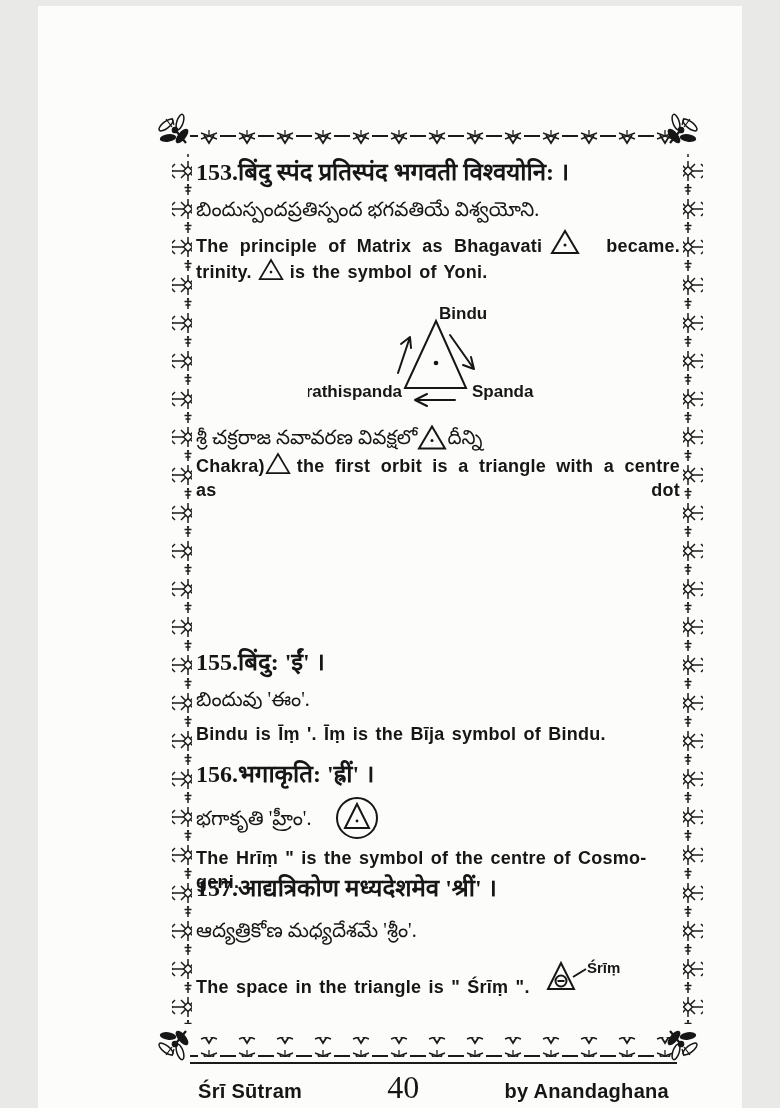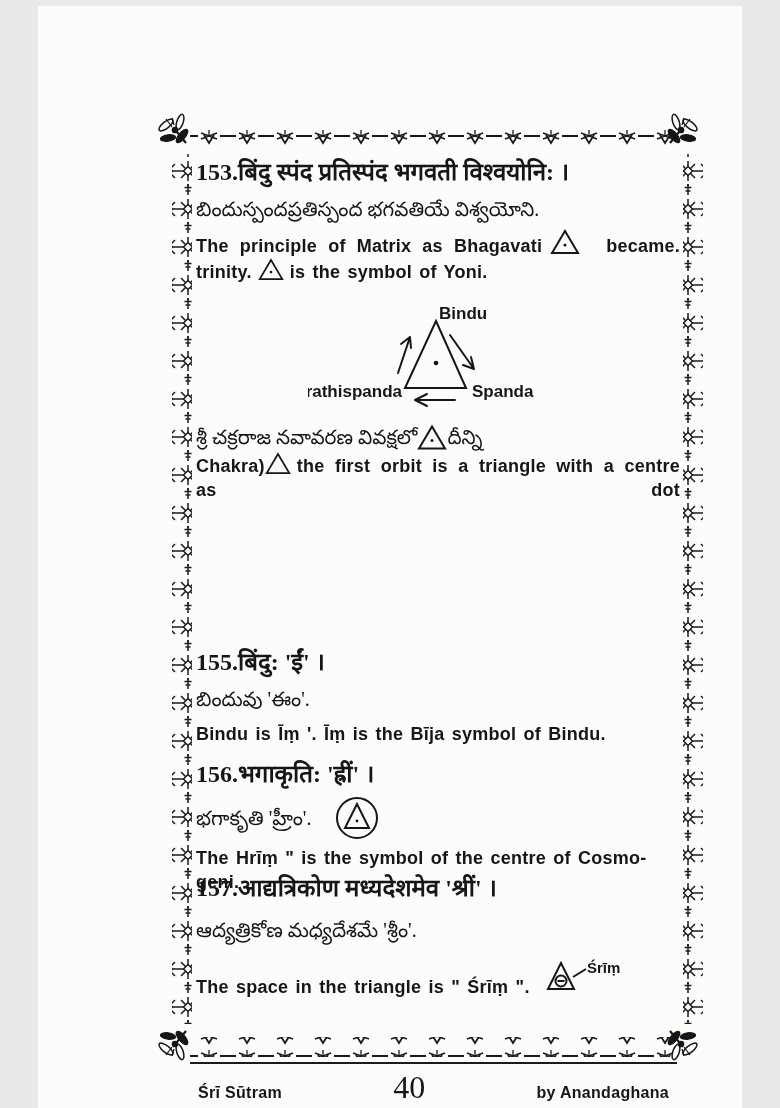--- a/index.html
+++ b/index.html
@@ -33,21 +33,21 @@
   .tri .dot, .circ-tri .dot{fill:#161616;stroke:none;}
   .diagram{position:absolute;left:270px;top:299px;}
   .diagram text{font-family:"Liberation Sans","DejaVu Sans",sans-serif;font-size:17px;font-weight:bold;fill:#161616;}
   .diagram .ln{fill:none;stroke:#161616;stroke-width:2;stroke-linecap:round;}
   .circ-tri{width:44px;height:44px;margin-left:24px;}
   .srim-sym{width:96px;height:40px;}
   .srim-sym text{font-family:"Liberation Sans","DejaVu Sans",sans-serif;font-size:15px;font-weight:bold;fill:#161616;}
   .footer{position:absolute;left:152px;top:1056px;width:487px;
     border-top:2.5px solid #1b1b1b;border-bottom:2.5px solid #1b1b1b;}
   .footrow{display:flex;justify-content:space-between;align-items:baseline;padding:5px 8px 6px 8px;}
-  .foot-book,.foot-author{font-size:16px;font-weight:700;letter-spacing:.3px;text-align:center;}
+  .foot-book,.foot-author{font-size:20px;font-weight:700;letter-spacing:.3px;text-align:center;}
   .foot-num{font-family:"Liberation Serif","DejaVu Serif",serif;font-size:32px;}
 </style>
 </head>
 <body>
 
 <div class="page">
 
   <svg class="frame" width="780" height="1108" aria-hidden="true">
     <defs>
       <pattern id="hpat" width="38" height="20" patternUnits="userSpaceOnUse">

